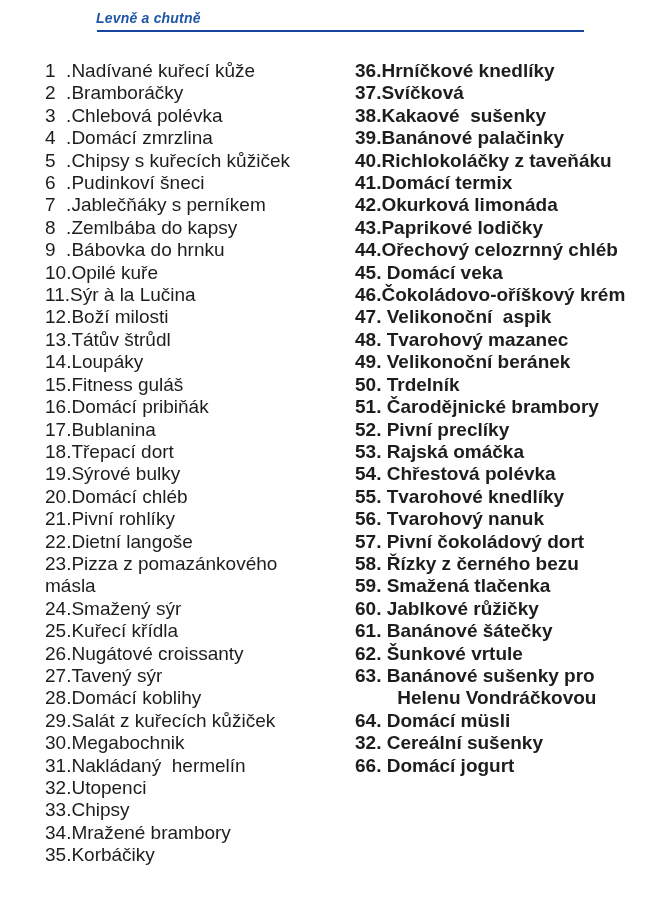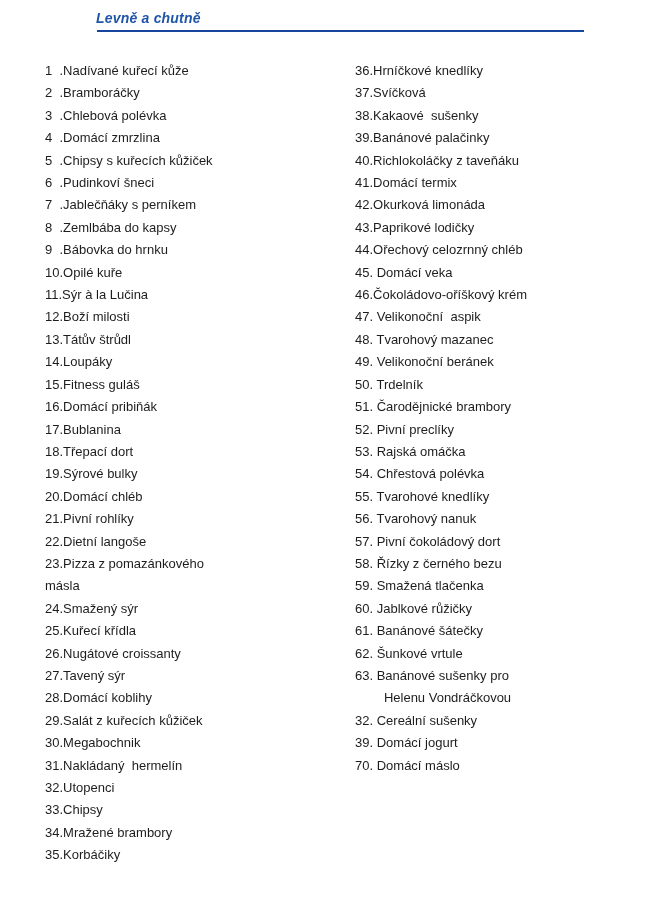--- a/index.html
+++ b/index.html
@@ -30,39 +30,39 @@
     position: absolute;
     left: 97px;
     top: 30px;
     width: 487px;
     height: 2px;
     background: #16459e;
   }
   .list-col {
     position: absolute;
     top: 60px;
-    font-size: 13px;
+    font-size: 19px;
     line-height: 22.4px;
     color: #1d1d1d;
     white-space: pre;
   }
   .list-col-left  { left: 45px;  }
-  .list-col-right { left: 355px; }
+  .list-col-right { left: 355px; font-weight: bold; }
   .item {
     white-space: pre;
   }
 </style>
 </head>
 <body>
 
 <div class="page">
 
   <div class="header-title">Levně a chutně</div>
 
   <div class="header-rule"></div>
 
   <div class="list-col list-col-left"><div class="item">1  .Nadívané kuřecí kůže</div><div class="item">2  .Bramboráčky</div><div class="item">3  .Chlebová polévka</div><div class="item">4  .Domácí zmrzlina</div><div class="item">5  .Chipsy s kuřecích kůžiček</div><div class="item">6  .Pudinkoví šneci</div><div class="item">7  .Jablečňáky s perníkem</div><div class="item">8  .Zemlbába do kapsy</div><div class="item">9  .Bábovka do hrnku</div><div class="item">10.Opilé kuře</div><div class="item">11.Sýr à la Lučina</div><div class="item">12.Boží milosti</div><div class="item">13.Tátův štrůdl</div><div class="item">14.Loupáky</div><div class="item">15.Fitness guláš</div><div class="item">16.Domácí pribiňák</div><div class="item">17.Bublanina</div><div class="item">18.Třepací dort</div><div class="item">19.Sýrové bulky</div><div class="item">20.Domácí chléb</div><div class="item">21.Pivní rohlíky</div><div class="item">22.Dietní langoše</div><div class="item">23.Pizza z pomazánkového
 másla</div><div class="item">24.Smažený sýr</div><div class="item">25.Kuřecí křídla</div><div class="item">26.Nugátové croissanty</div><div class="item">27.Tavený sýr</div><div class="item">28.Domácí koblihy</div><div class="item">29.Salát z kuřecích kůžiček</div><div class="item">30.Megabochnik</div><div class="item">31.Nakládaný  hermelín</div><div class="item">32.Utopenci</div><div class="item">33.Chipsy</div><div class="item">34.Mražené brambory</div><div class="item">35.Korbáčiky</div></div>
 
   <div class="list-col list-col-right"><div class="item">36.Hrníčkové knedlíky</div><div class="item">37.Svíčková</div><div class="item">38.Kakaové  sušenky</div><div class="item">39.Banánové palačinky</div><div class="item">40.Richlokoláčky z taveňáku</div><div class="item">41.Domácí termix</div><div class="item">42.Okurková limonáda</div><div class="item">43.Paprikové lodičky</div><div class="item">44.Ořechový celozrnný chléb</div><div class="item">45. Domácí veka</div><div class="item">46.Čokoládovo-oříškový krém</div><div class="item">47. Velikonoční  aspik</div><div class="item">48. Tvarohový mazanec</div><div class="item">49. Velikonoční beránek</div><div class="item">50. Trdelník</div><div class="item">51. Čarodějnické brambory</div><div class="item">52. Pivní preclíky</div><div class="item">53. Rajská omáčka</div><div class="item">54. Chřestová polévka</div><div class="item">55. Tvarohové knedlíky</div><div class="item">56. Tvarohový nanuk</div><div class="item">57. Pivní čokoládový dort</div><div class="item">58. Řízky z černého bezu</div><div class="item">59. Smažená tlačenka</div><div class="item">60. Jablkové růžičky</div><div class="item">61. Banánové šátečky</div><div class="item">62. Šunkové vrtule</div><div class="item">63. Banánové sušenky pro
-        Helenu Vondráčkovou</div><div class="item">32. Cereální sušenky</div><div class="item">39. Domácí jogurt</div><div class="item">70. Domácí máslo</div></div>
+        Helenu Vondráčkovou</div><div class="item">64. Domácí müsli</div><div class="item">32. Cereální sušenky</div><div class="item">66. Domácí jogurt</div></div>
 
 </div>
 
 </body></html>

